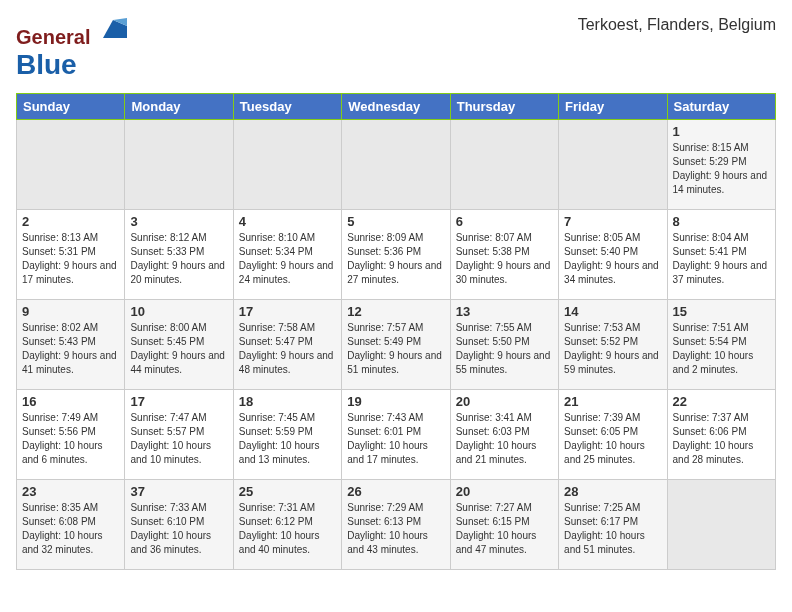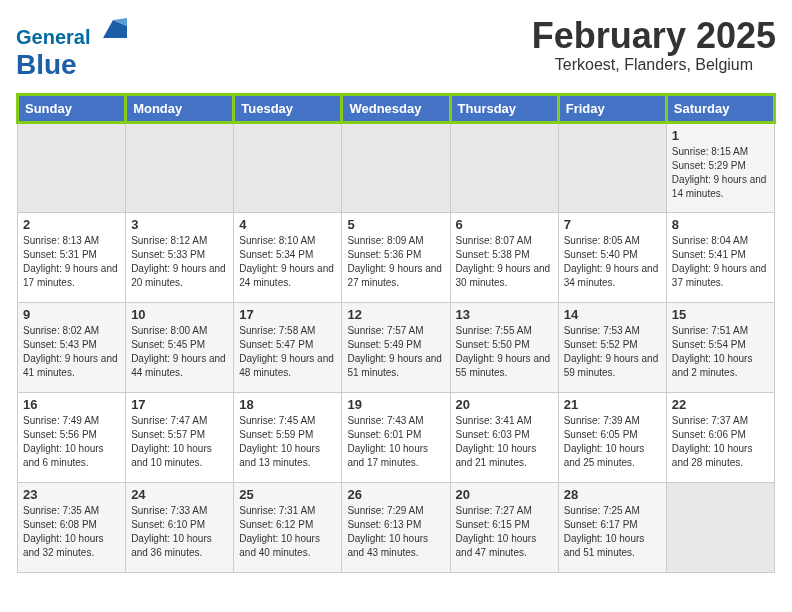--- a/index.html
+++ b/index.html
@@ -17,21 +17,21 @@
       margin-bottom: 12px;
     }
     .logo {
       display: flex;
       align-items: center;
       font-size: 22px;
       font-weight: bold;
       color: #1a5fa8;
       line-height: 1.1;
     }
-    .logo-general { color: #0369a1; font-size: 20px; }
+    .logo-general { color: #7f1d1d; font-size: 20px; }
     .logo-blue { color: #1a5fa8; font-size: 28px; }
     .logo-icon {
       width: 28px;
       height: 28px;
       margin-left: 2px;
     }
     .title-block {
       text-align: right;
     }
     .title-block h1 {
@@ -51,21 +51,21 @@
       border-collapse: collapse;
       table-layout: fixed;
     }
     .calendar thead th {
       background: #4472c4;
       color: #fff;
       padding: 5px 6px;
       font-size: 13px;
       font-weight: bold;
       text-align: left;
-      border: 3px solid #84cc16;
+      border: 1px solid #84cc16;
     }
     .calendar tbody td {
       vertical-align: top;
       border: 1px solid #ccc;
       padding: 4px 5px;
       font-size: 10.5px;
       color: #333;
       min-height: 80px;
       height: 90px;
       background: #fff;
@@ -100,21 +100,20 @@
       <span class="logo-general">General</span>
       <svg class="logo-icon" viewBox="0 0 28 28" xmlns="http://www.w3.org/2000/svg">
         <polygon points="4,22 14,4 28,10 28,22" fill="#1a5fa8"></polygon>
         <polygon points="14,4 28,10 28,2" fill="#5a9fd4"></polygon>
       </svg>
       <br>
       <span class="logo-blue">Blue</span>
     </div>
   </div>
   <div class="title-block">
-    <h1>February 2025</h1>
     <h2>Terkoest, Flanders, Belgium</h2>
   </div>
 </div>
 
 <table class="calendar">
   <thead>
     <tr>
     <th>Sunday</th>
         <th>Monday</th>
         <th>Tuesday</th>
@@ -267,26 +266,26 @@
         <td>
           <span class="day-number">22</span>
           <div class="day-info">Sunrise: 7:37 AM
 Sunset: 6:06 PM
 Daylight: 10 hours and 28 minutes.</div>
         </td>
       </tr>
       <tr>
         <td>
           <span class="day-number">23</span>
-          <div class="day-info">Sunrise: 7:35 AM
+          <div class="day-info">Sunrise: 8:35 AM
 Sunset: 6:08 PM
 Daylight: 10 hours and 32 minutes.</div>
         </td>
         <td>
-          <span class="day-number">24</span>
+          <span class="day-number">37</span>
           <div class="day-info">Sunrise: 7:33 AM
 Sunset: 6:10 PM
 Daylight: 10 hours and 36 minutes.</div>
         </td>
         <td>
           <span class="day-number">25</span>
           <div class="day-info">Sunrise: 7:31 AM
 Sunset: 6:12 PM
 Daylight: 10 hours and 40 minutes.</div>
         </td>

